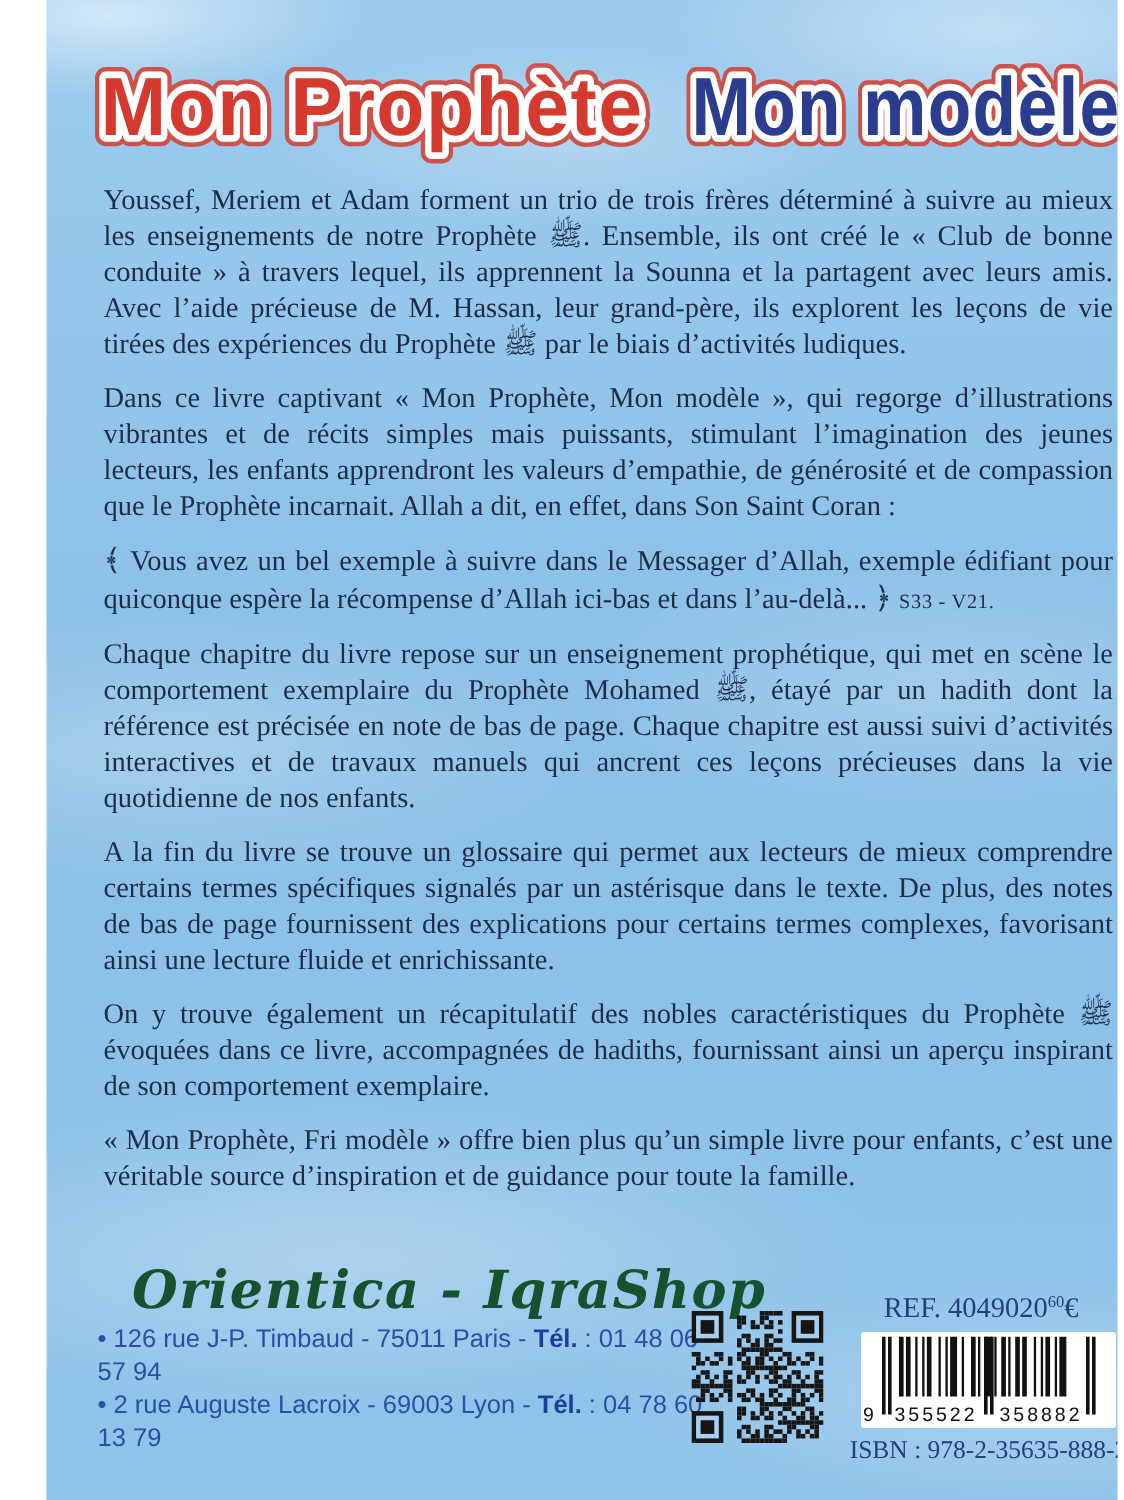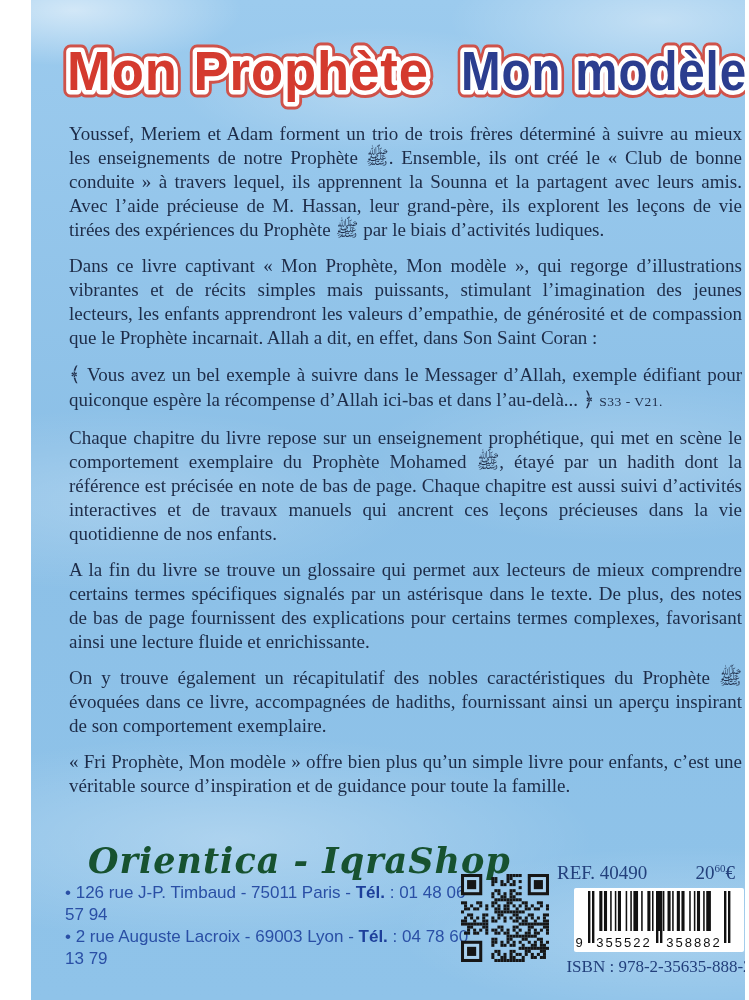--- a/index.html
+++ b/index.html
@@ -44,22 +44,22 @@
   }
   .addresses{
     position:absolute;left:34px;top:882px;width:420px;
     font-family:"Liberation Sans", sans-serif;
     font-size:17px;line-height:22px;
     color:#2a4fa5;
   }
   .addresses b{color:#1d3f9a;}
   .qr{position:absolute;left:430px;top:874px;}
   .ref-row{
-    position:absolute;left:526px;top:862px;width:178px;
-    display:flex;justify-content:space-between;
+    position:absolute;left:510px;top:862px;width:178px;
+    display:flex;justify-content:flex-end;
     color:#23407c;font-size:19px;
   }
   .price sup{font-size:11px;}
   .barcode-box{
     position:absolute;left:543px;top:888px;width:170px;height:64px;
     background:#ffffff;border-radius:2px;
   }
   .barcode-box svg{position:absolute;left:0;top:3px;}
   .bc-digits{
     position:absolute;bottom:2px;left:0;width:100%;height:15px;
@@ -89,21 +89,21 @@
     <text x="406" y="66" textLength="286" lengthAdjust="spacingAndGlyphs" fill="#2b3d8f" stroke="#ffffff" stroke-width="9" stroke-linejoin="round" paint-order="stroke">Mon modèle</text>
   </svg>
 
   <div class="body-text">
     <p>Youssef, Meriem et Adam forment un trio de trois frères déterminé à suivre au mieux les enseignements de notre Prophète ﷺ.  Ensemble, ils ont créé le « Club de bonne conduite » à travers lequel, ils apprennent la Sounna et la partagent avec leurs amis. Avec l’aide précieuse de M. Hassan, leur grand-père, ils explorent les leçons de vie tirées des expériences du Prophète ﷺ par le biais d’activités ludiques.</p>
     <p>Dans ce livre captivant « Mon Prophète, Mon modèle », qui regorge d’illustrations vibrantes et de récits simples mais puissants, stimulant l’imagination des jeunes lecteurs, les enfants apprendront les valeurs d’empathie, de générosité et de compassion que le Prophète incarnait. Allah a dit, en effet, dans Son Saint Coran :</p>
     <p class="quote"><span class="qmark">﴾</span> <span>Vous avez un bel exemple à suivre dans le Messager d’Allah, exemple édifiant pour quiconque espère la récompense d’Allah ici-bas et dans l’au-delà...</span> <span class="qmark">﴿</span> <span class="ref">S33 - V21.</span></p>
     <p>Chaque chapitre du livre repose sur un enseignement prophétique, qui met en scène le comportement exemplaire du Prophète Mohamed ﷺ, étayé par un hadith dont la référence est précisée en note de bas de page. Chaque chapitre est aussi suivi d’activités interactives et de travaux manuels qui ancrent ces leçons précieuses dans la vie quotidienne de nos enfants.</p>
     <p>A la fin du livre se trouve un glossaire qui permet aux lecteurs de mieux comprendre certains termes spécifiques signalés par un astérisque dans le texte. De plus, des notes de bas de page fournissent des explications pour certains termes complexes, favorisant ainsi une lecture fluide et enrichissante.</p>
     <p>On y trouve également un récapitulatif des nobles caractéristiques du Prophète ﷺ évoquées dans ce livre, accompagnées de hadiths, fournissant ainsi un aperçu inspirant de son comportement exemplaire.</p>
-    <p>« Fri Prophète, Mon modèle » offre bien plus qu’un simple livre pour enfants, c’est une véritable source d’inspiration et de guidance pour toute la famille.</p>
+    <p>« Mon Prophète, Fri modèle » offre bien plus qu’un simple livre pour enfants, c’est une véritable source d’inspiration et de guidance pour toute la famille.</p>
   </div>
 
   <div class="publisher-name">Orientica - IqraShop</div>
 
   <div class="addresses">
     <div><span>• 126 rue J-P. Timbaud - 75011 Paris - </span><b>Tél.</b><span> : 01 48 06 57 94</span></div>
     <div><span>• 2 rue Auguste Lacroix - 69003 Lyon - </span><b>Tél.</b><span> : 04 78 60 13 79</span></div>
 
   </div>
 

